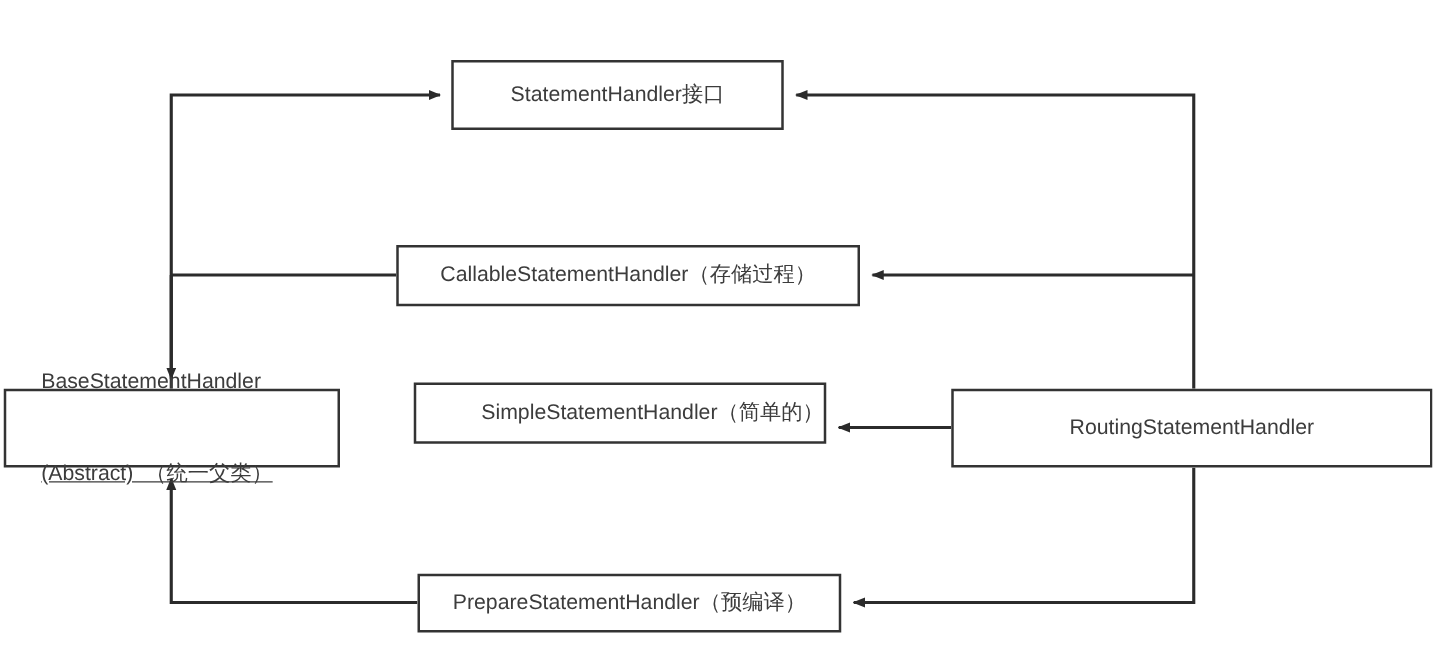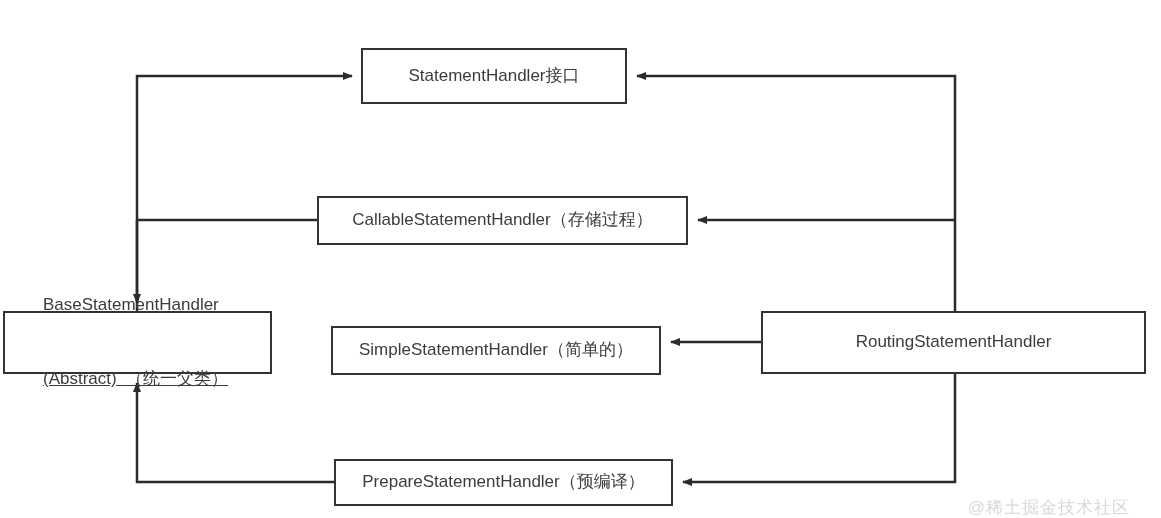--- a/index.html
+++ b/index.html
@@ -22,21 +22,21 @@
     background: #ffffff;
     border: 2px solid #333333;
     display: flex;
     align-items: center;
     color: #3c3c3c;
     font-size: 17px;
     line-height: 1.45;
     white-space: pre;
   }
   .node.center { justify-content: center; text-align: center; }
-  .node.left   { justify-content: flex-start; text-align: left; padding-left: 38px; }
+  .node.left   { justify-content: flex-start; text-align: left; padding-left: 28px; }
   .node .label { display: block; }
   .node .sub   { display: block; text-decoration: underline; }
 
   svg.edges {
     position: absolute;
     left: 0; top: 0;
     width: 1161px;
     height: 518px;
     pointer-events: none;
   }
@@ -100,29 +100,28 @@
     <span class="label">CallableStatementHandler（存储过程）</span>
   </div>
 
   <div class="node left" style="left:3px; top:296px; width:269px; height:63px;">
     <div>
       <span class="label">BaseStatementHandler</span>
       <span class="sub">(Abstract)  （统一父类）</span>
     </div>
   </div>
 
-  <div class="node center" style="left:331px; top:311px; width:330px; height:49px;">
+  <div class="node center" style="left:331px; top:291px; width:330px; height:49px;justify-content:flex-end;">
     <span class="label">SimpleStatementHandler（简单的）</span>
   </div>
 
   <div class="node center" style="left:761px; top:296px; width:385px; height:63px;">
     <div>
       <span class="label">RoutingStatementHandler</span>
     </div>
   </div>
 
   <div class="node center" style="left:334px; top:444px; width:339px; height:47px;text-align:center;">
     <span class="label">PrepareStatementHandler（预编译）</span>
   </div>
 
-  <div class="watermark">@稀土掘金技术社区</div>
 
 </div>
 
 </body></html>

